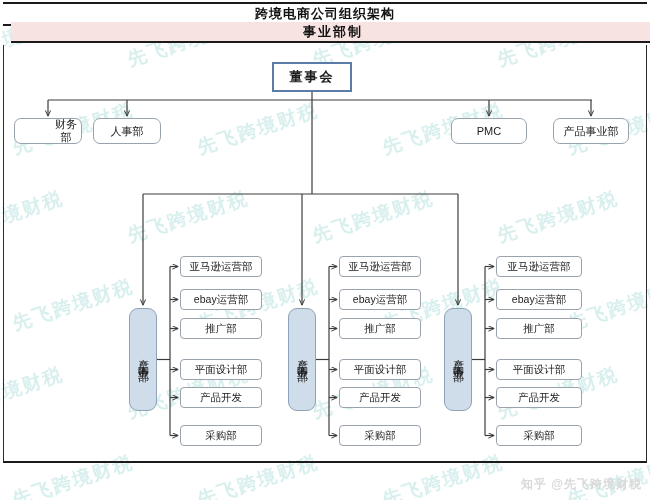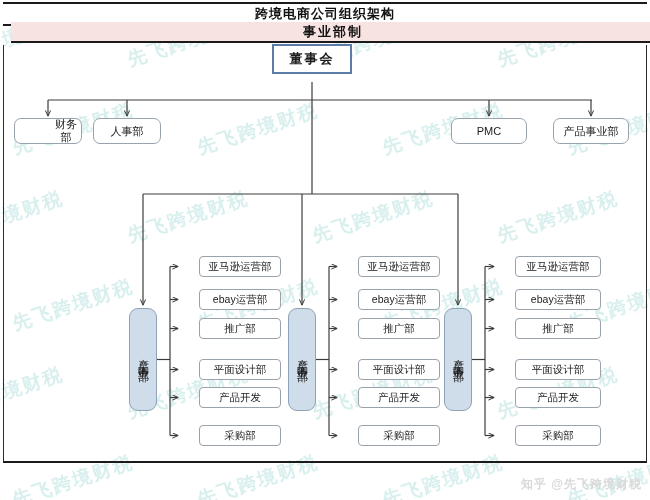--- a/index.html
+++ b/index.html
@@ -95,21 +95,20 @@
   }
   .node.dept{
     border:1px solid #9aa3ab;
     border-radius:7px;
     font-size:11px;
   }
   .node.sub{
     border:1px solid #9aa3ab;
     border-radius:4px;
     font-size:10.5px;
-    margin-left:19px;
   }
   .node.division{
     border:1px solid #8fa3b8;
     border-radius:9px;
     background:#cfdcea;
     writing-mode:vertical-rl;
     text-orientation:upright;
     font-size:11px;
     letter-spacing:3px;
     padding-top:5px;
@@ -215,21 +214,21 @@
         <line x1="485" y1="328.5" x2="494" y2="328.5" marker-end="url(#arw)"></line>
         <line x1="485" y1="369.5" x2="494" y2="369.5" marker-end="url(#arw)"></line>
         <line x1="485" y1="397.5" x2="494" y2="397.5" marker-end="url(#arw)"></line>
         <line x1="485" y1="435.5" x2="494" y2="435.5" marker-end="url(#arw)"></line>
         <line x1="485" y1="266.5" x2="485" y2="435.5"></line>
         <line x1="472" y1="359.5" x2="485" y2="359.5"></line>
       </g>
   </svg>
 
   <div id="nodes">
-      <div class="node board" style="left: 272px; top: 44px; width: 80px; height: 30px;">
+      <div class="node board" style="left: 272px; top: 62px; width: 80px; height: 30px;">
         <span>董事会</span>
       </div>
       <div class="node dept" style="left: 14px; top: 118px; width: 68px; height: 26px; padding-left: 36px;">
         <span>财务部</span>
       </div>
       <div class="node dept" style="left: 93px; top: 118px; width: 68px; height: 26px;">
         <span>人事部</span>
       </div>
       <div class="node dept" style="left: 451px; top: 118px; width: 76px; height: 26px;">
         <span>PMC</span>

